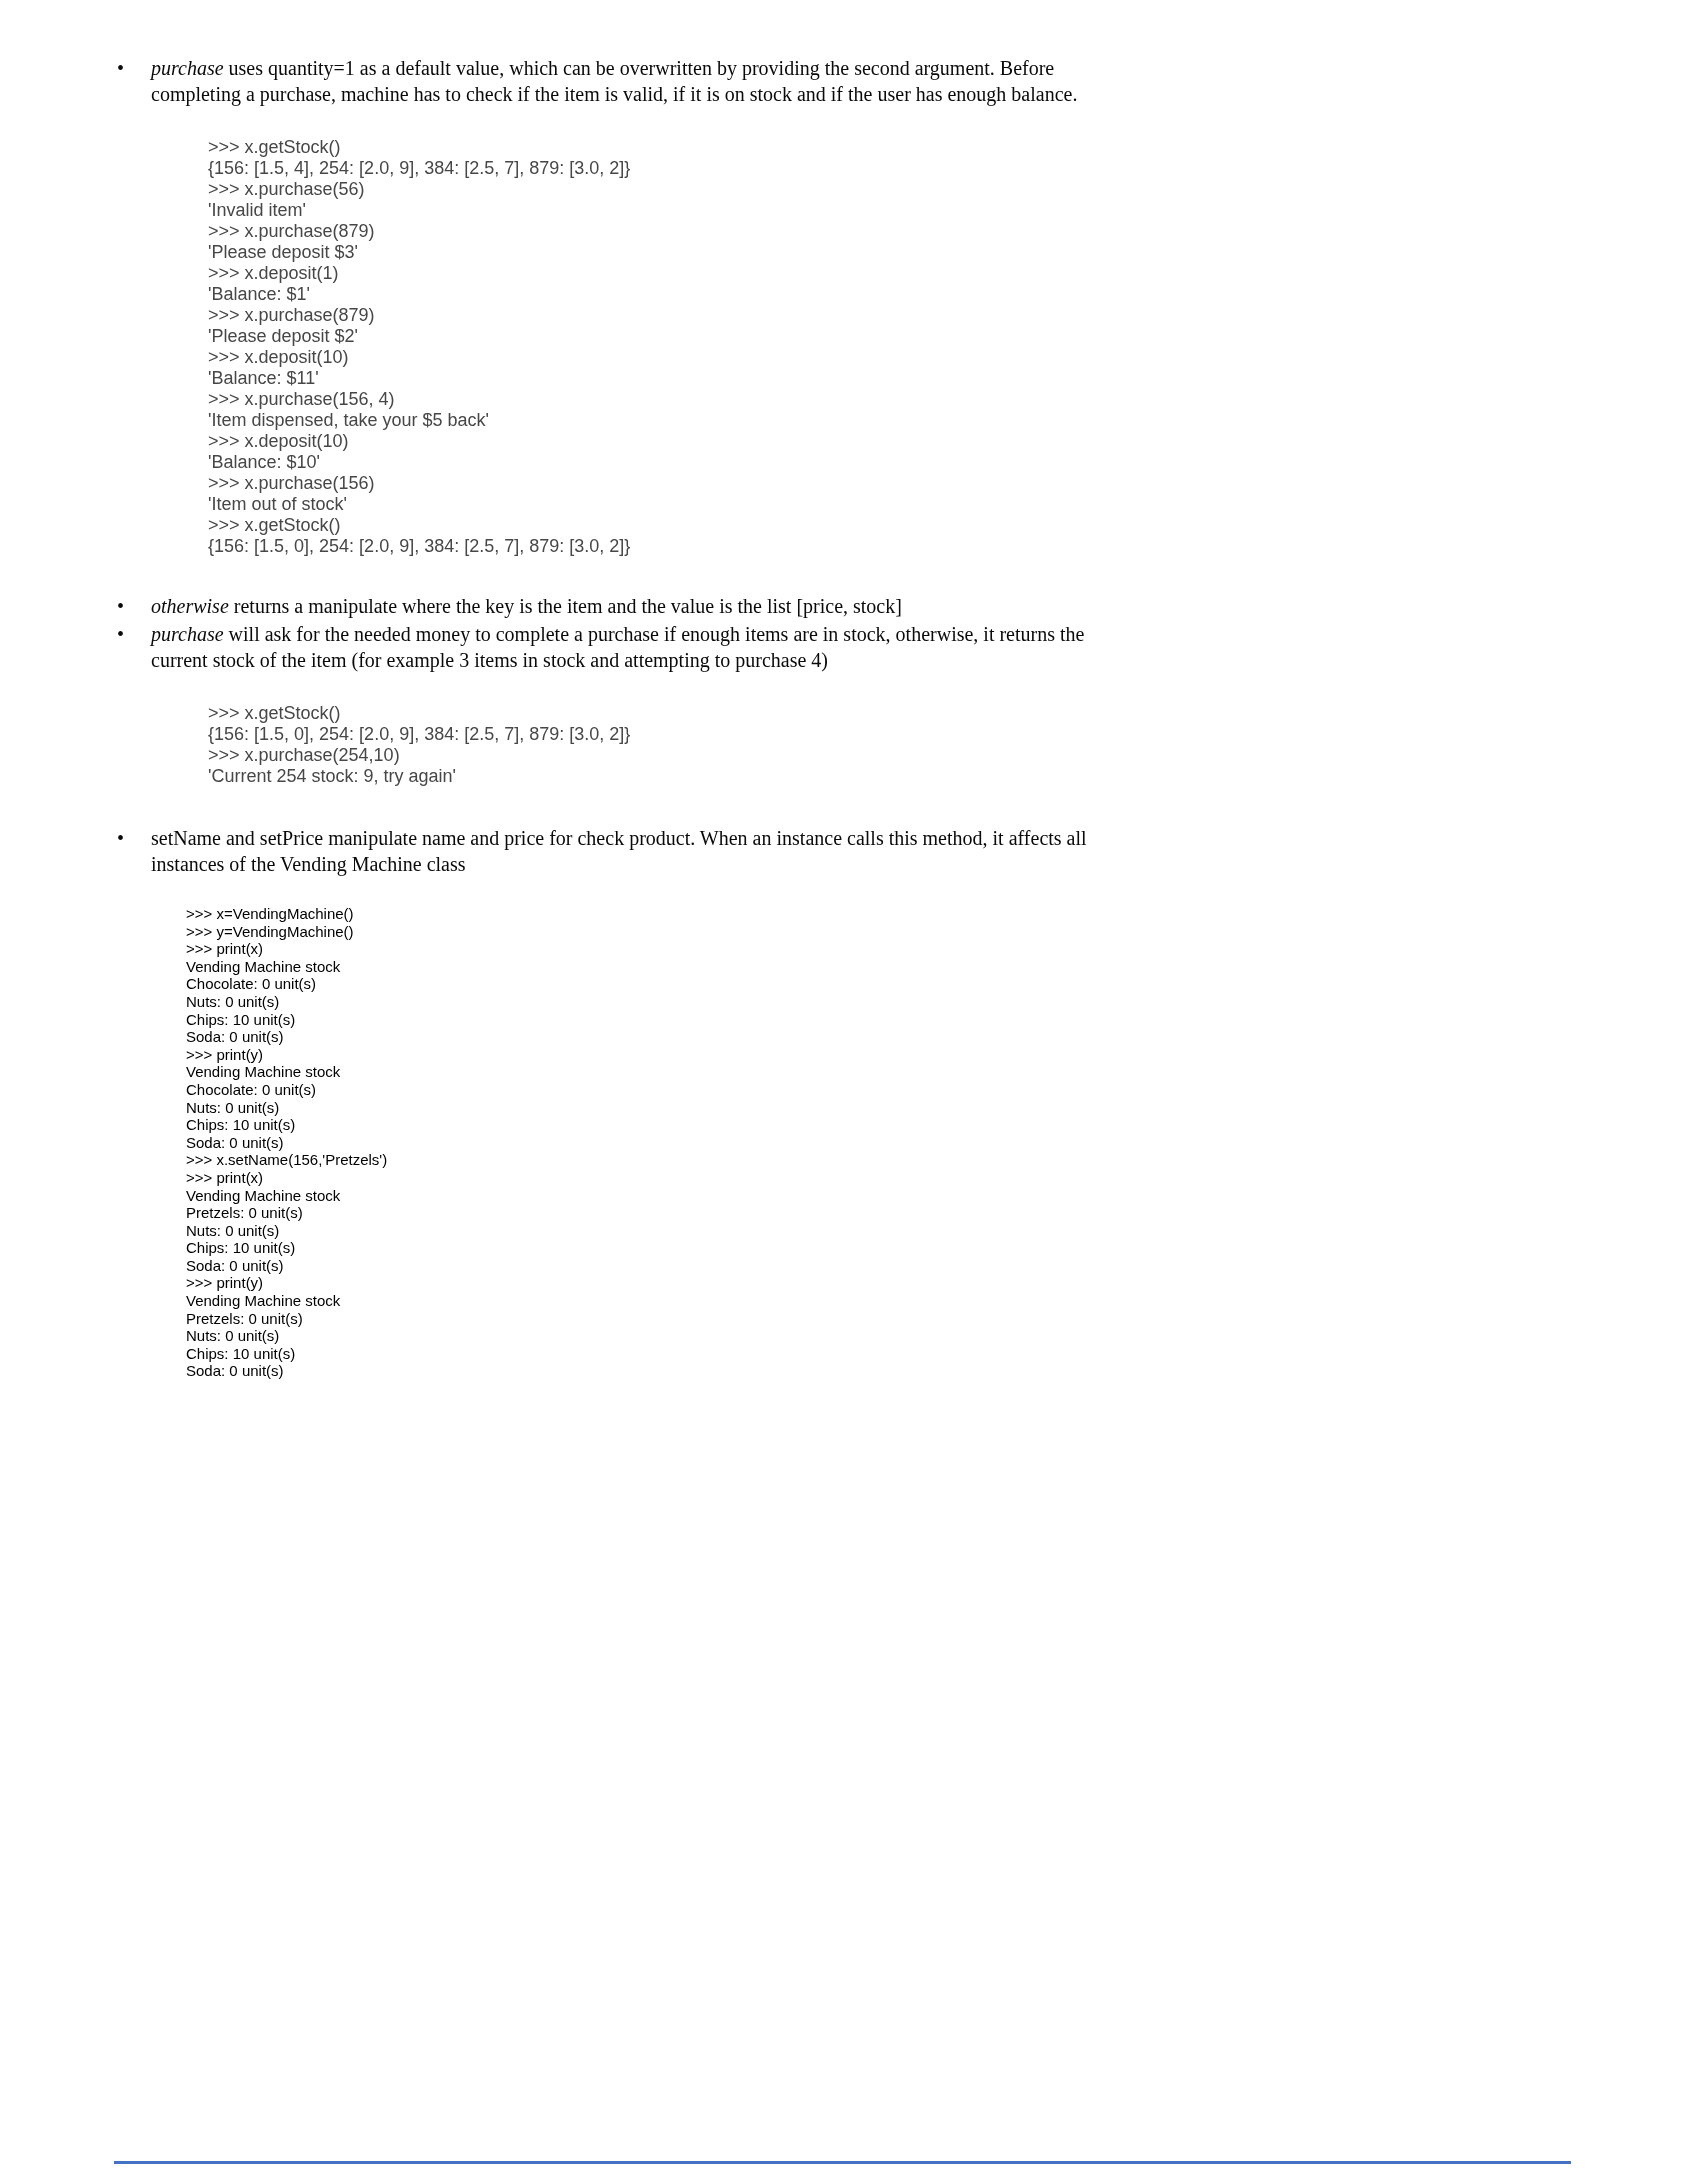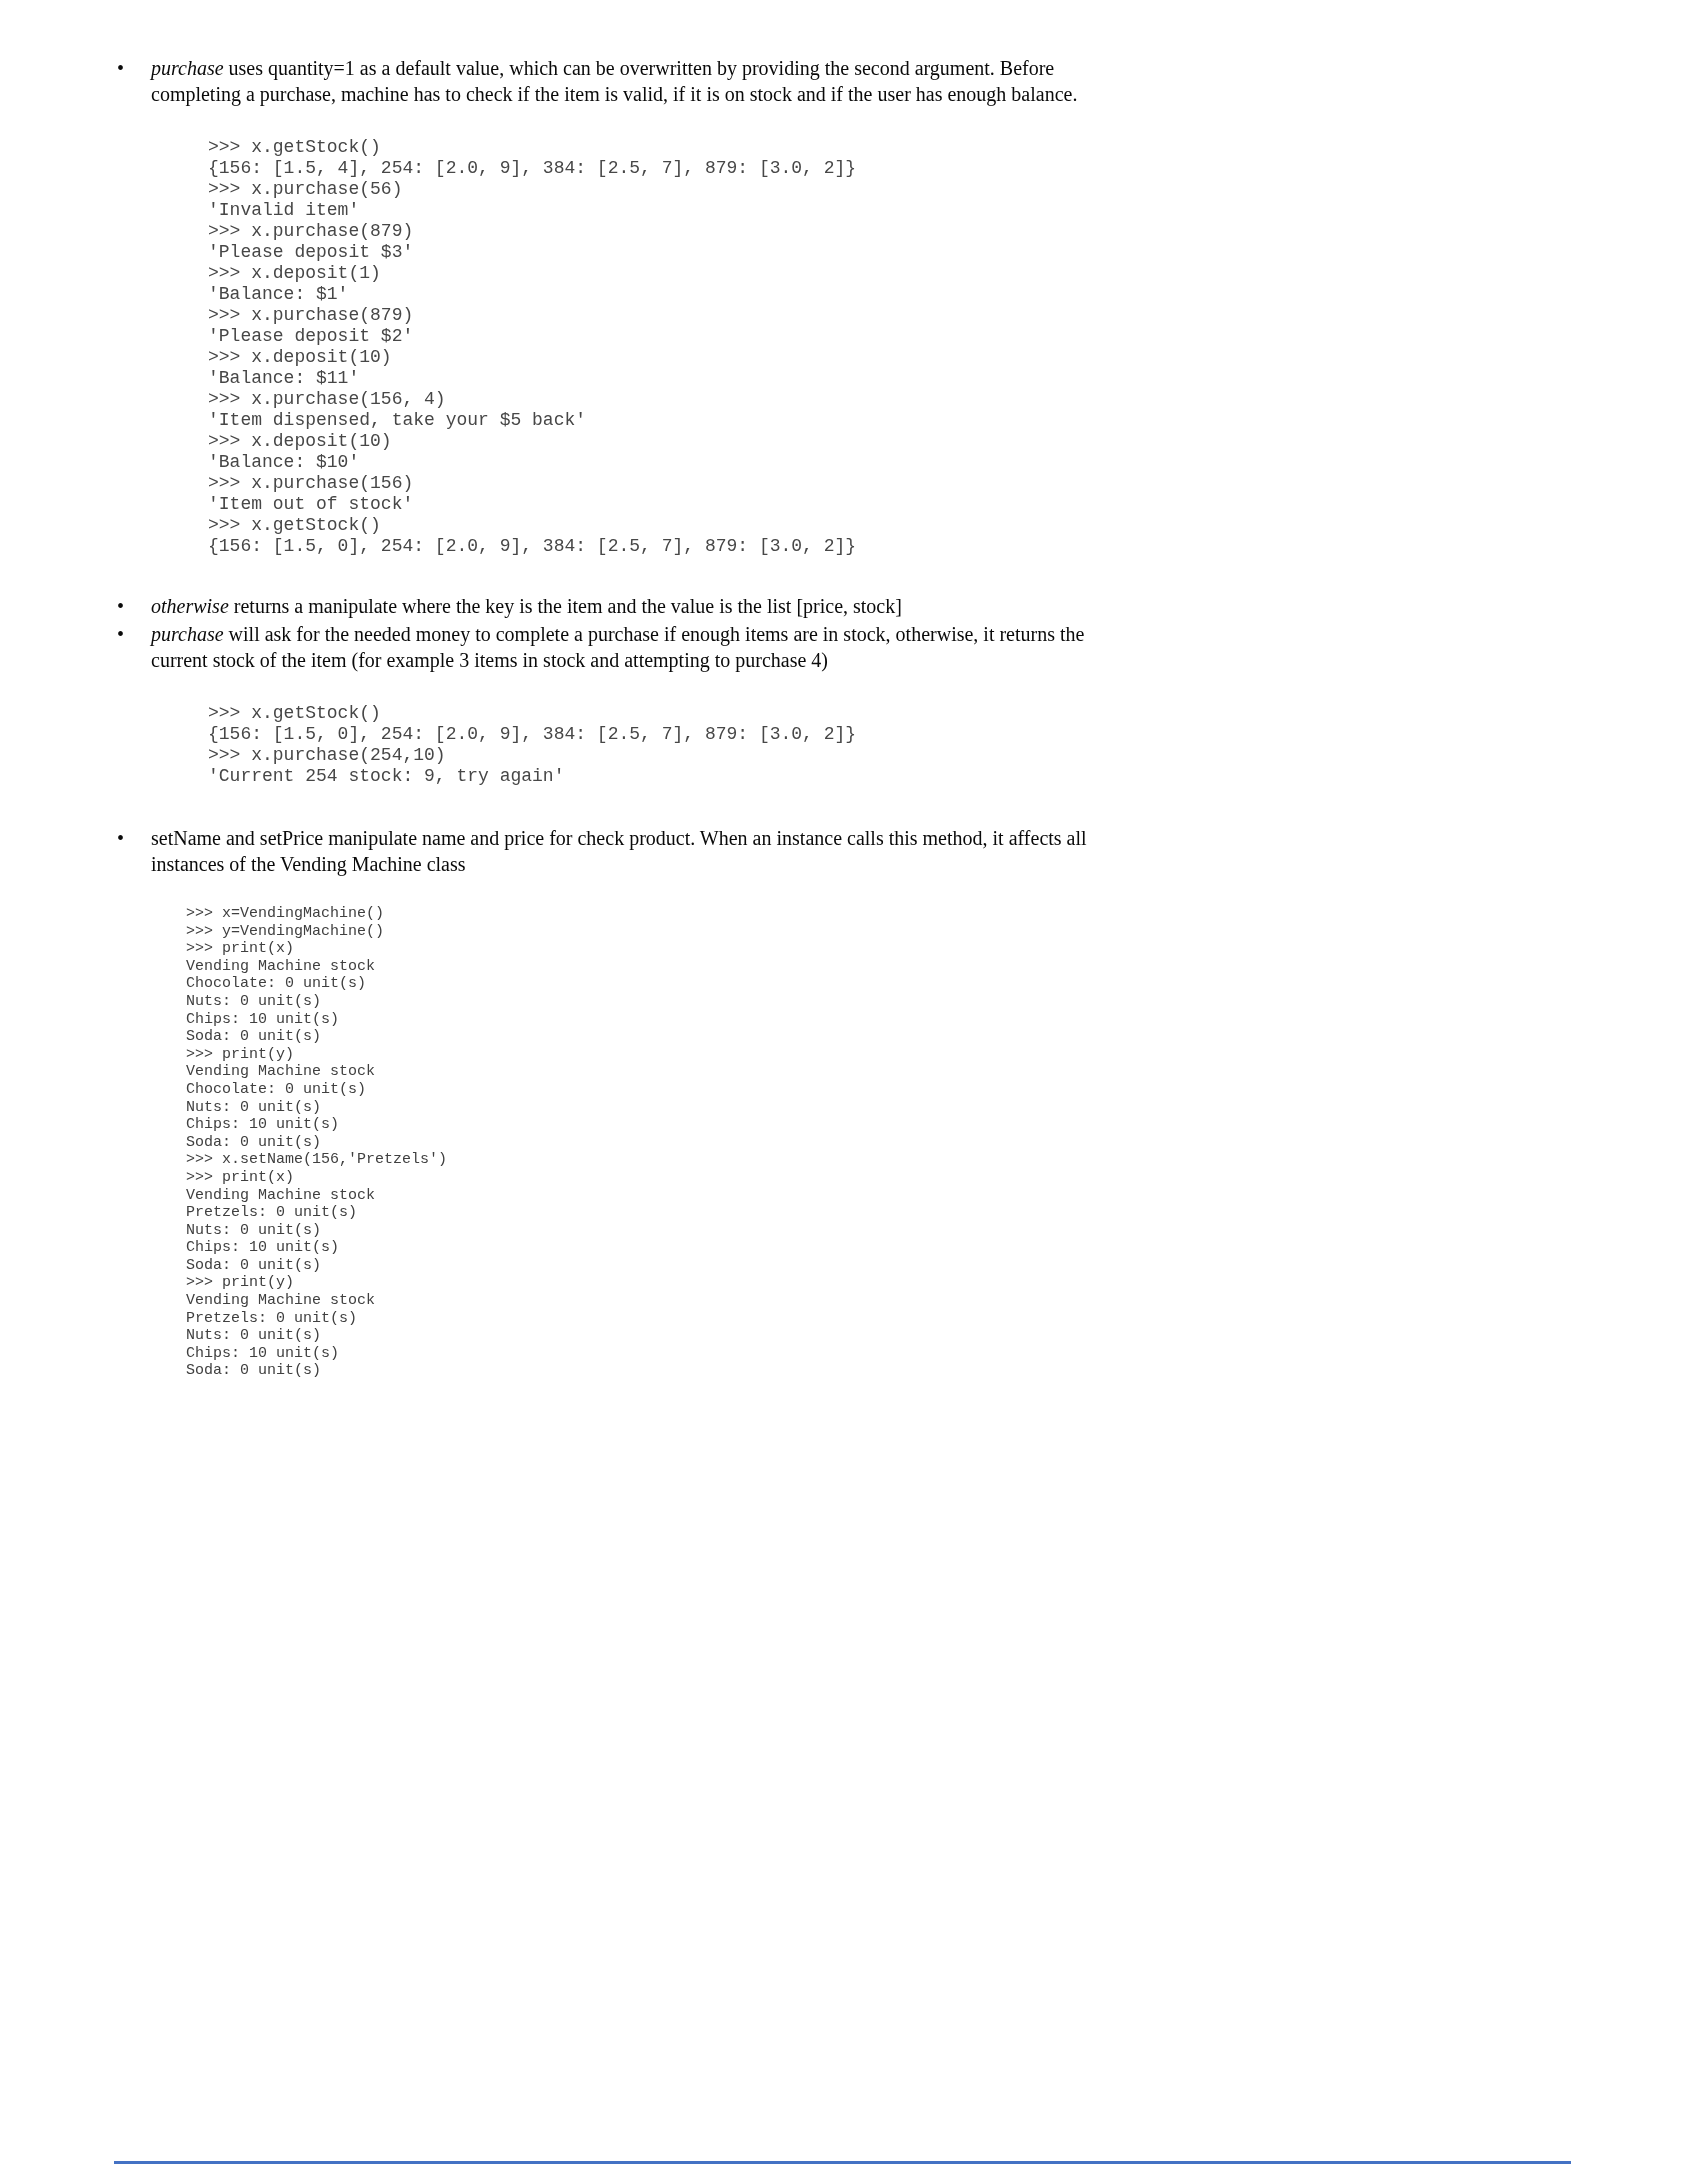--- a/index.html
+++ b/index.html
@@ -20,21 +20,21 @@
     color:#0a0a0a;
   }
   .para {
     font-size:20px;
     line-height:26px;
     width:945px;
     color:#0a0a0a;
   }
   .term { }
   .code {
-    font-family:Liberation Mono, monospace;
+    font-family:Liberation Sans, sans-serif;
     white-space:pre;
     color:#474747;
   }
   .code-lg { margin-left:208px; font-size:18px; line-height:21px; }
   .code-sm { margin-left:186px; font-size:15px; line-height:17.6px; }
 
   #code1   { margin-top:30px; }
   #bullet2 { margin-top:36px; }
   #bullet3 { margin-top:2px; }
   #code2   { margin-top:30px; }
@@ -91,21 +91,21 @@
   <pre class="code code-lg" id="code2" style="color: rgb(71, 71, 71);">&gt;&gt;&gt; x.getStock()
 {156: [1.5, 0], 254: [2.0, 9], 384: [2.5, 7], 879: [3.0, 2]}
 &gt;&gt;&gt; x.purchase(254,10)
 'Current 254 stock: 9, try again'</pre>
 
   <div class="bullet" id="bullet4">
     <span class="marker">•</span>
     <p class="para"><i class="term"></i><span>setName and setPrice manipulate name and price for check product. When an instance calls this method, it affects all instances of the Vending Machine class</span></p>
   </div>
 
-  <pre class="code code-sm" id="code3" style="color: #404040;">&gt;&gt;&gt; x=VendingMachine()
+  <pre class="code code-sm" id="code3" style="color: #000000;">&gt;&gt;&gt; x=VendingMachine()
 &gt;&gt;&gt; y=VendingMachine()
 &gt;&gt;&gt; print(x)
 Vending Machine stock
 Chocolate: 0 unit(s)
 Nuts: 0 unit(s)
 Chips: 10 unit(s)
 Soda: 0 unit(s)
 &gt;&gt;&gt; print(y)
 Vending Machine stock
 Chocolate: 0 unit(s)

